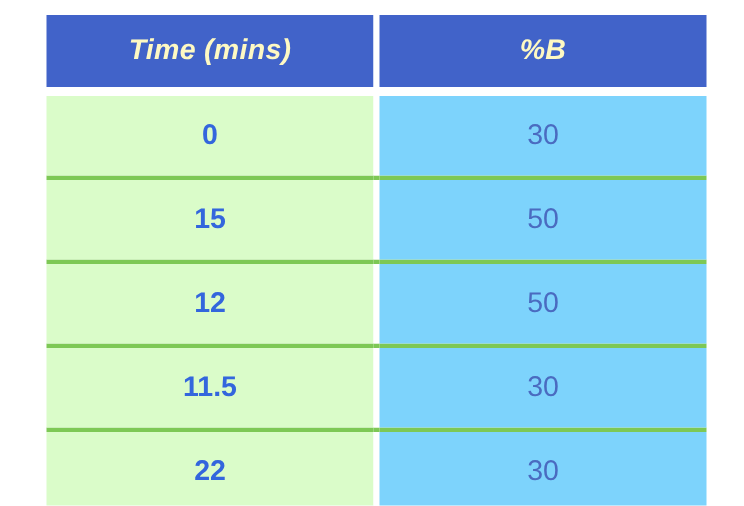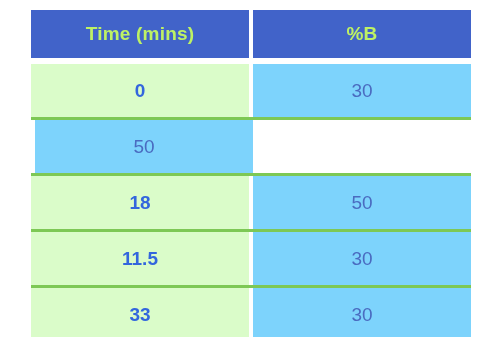--- a/index.html
+++ b/index.html
@@ -29,26 +29,27 @@
   .thead {
     display: flex;
     height: 48px;
     background: #ffffff;
   }
   .th {
     display: flex;
     align-items: center;
     justify-content: center;
     background: #4163c9;
-    color: #bef264;
+    color: #fef9c3;
     font-size: 19px;
     font-weight: bold;
     letter-spacing: 0.2px;
     height: 48px;
     box-sizing: border-box;
+    font-style: italic;
   }
   .th-time {
     width: 218px;
   }
   .th-gap {
     width: 4px;
     background: #ffffff;
   }
   .th-pctb {
     width: 218px;
@@ -132,34 +133,37 @@
           <span>30</span>
         </div>
       </div>
       <div class="rule">
         <div class="rule-left"></div>
         <div class="rule-gap"></div>
         <div class="rule-right"></div>
       </div>
 
       <div class="row">
+        <div class="cell cell-time">
+          <span>15</span>
+        </div>
         <div class="cell-gap"></div>
         <div class="cell cell-pctb">
           <span>50</span>
         </div>
       </div>
       <div class="rule">
         <div class="rule-left"></div>
         <div class="rule-gap"></div>
         <div class="rule-right"></div>
       </div>
 
       <div class="row">
         <div class="cell cell-time">
-          <span>18</span>
+          <span>12</span>
         </div>
         <div class="cell-gap"></div>
         <div class="cell cell-pctb">
           <span>50</span>
         </div>
       </div>
       <div class="rule">
         <div class="rule-left"></div>
         <div class="rule-gap"></div>
         <div class="rule-right"></div>
@@ -175,21 +179,21 @@
         </div>
       </div>
       <div class="rule">
         <div class="rule-left"></div>
         <div class="rule-gap"></div>
         <div class="rule-right"></div>
       </div>
 
       <div class="row">
         <div class="cell cell-time">
-          <span>33</span>
+          <span>22</span>
         </div>
         <div class="cell-gap"></div>
         <div class="cell cell-pctb">
           <span>30</span>
         </div>
       </div>
 
     </div>
   </div>
 </div>

